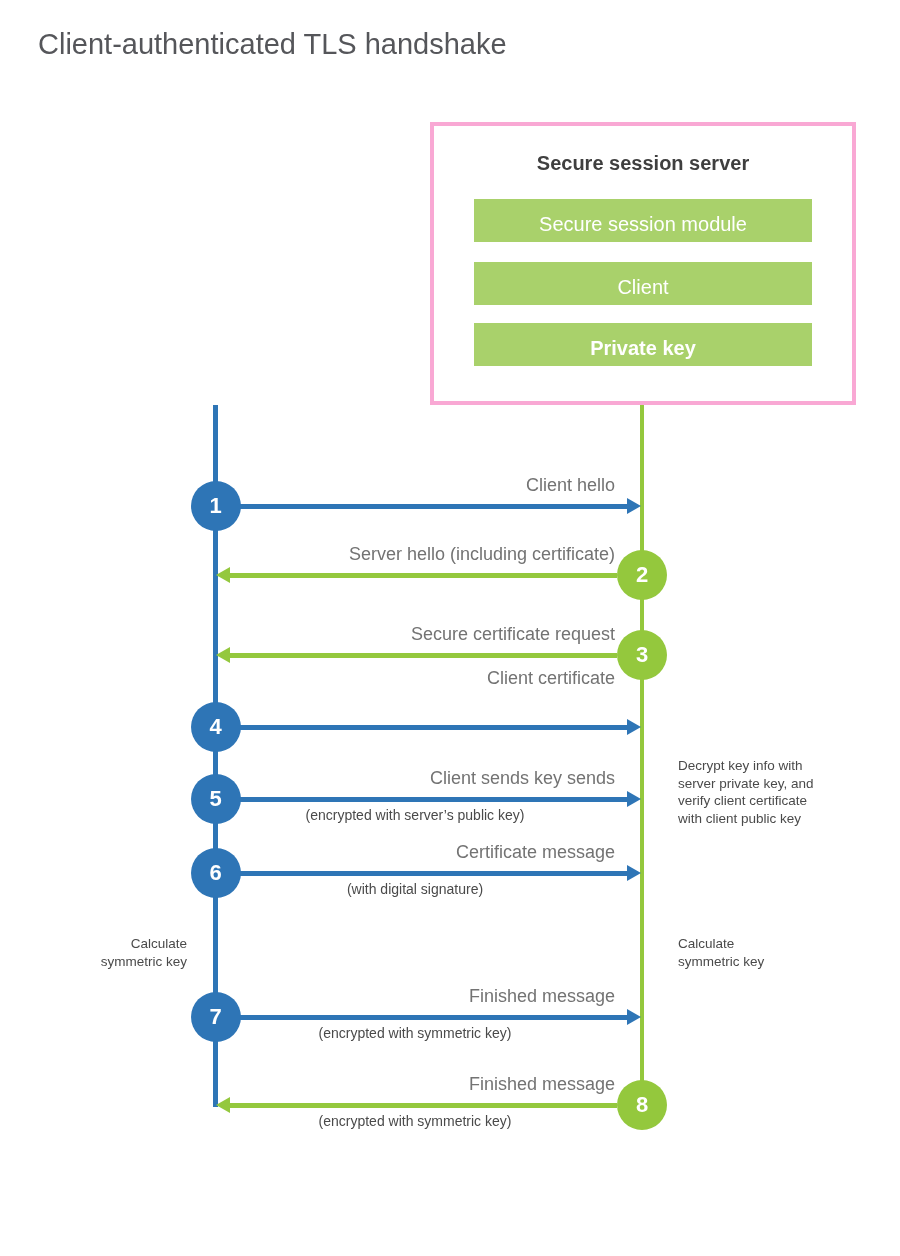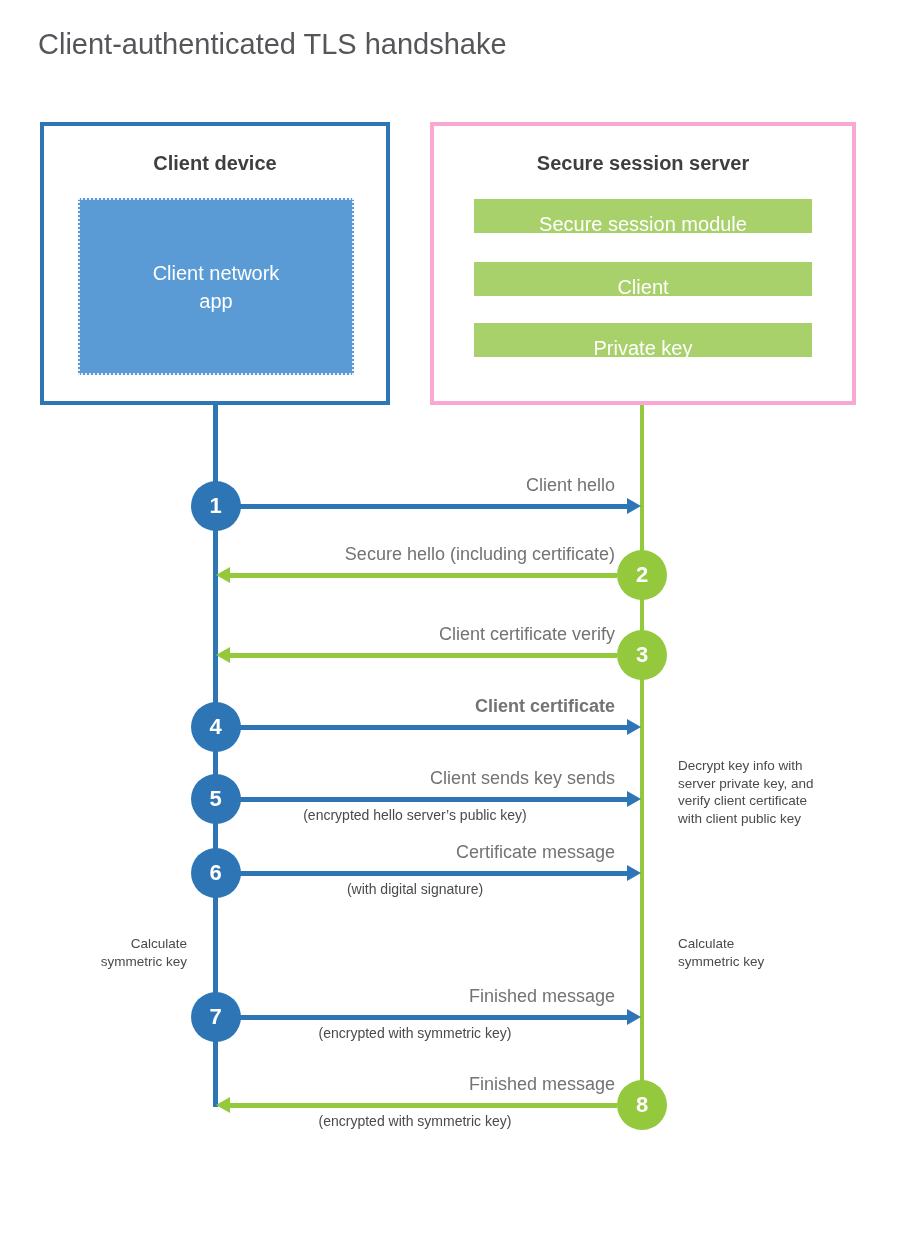--- a/index.html
+++ b/index.html
@@ -51,30 +51,30 @@
     justify-content: center;
     text-align: center;
     color: #ffffff;
     font-size: 20px;
     line-height: 28px;
     white-space: pre-line;
   }
   .server-bar {
     position: absolute;
     left: 40px;
-    width: 338px; height: 34px;
+    width: 338px; height: 43px;
     background: #a9d16b;
     color: #ffffff;
     font-size: 20px;
     text-align: center;
     line-height: 51px;
   }
   .bar-0 { top: 73px; }
   .bar-1 { top: 136px; }
-  .bar-2 { top: 197px; }
+  .bar-2 { top: 197px; font-weight: bold; }
   
   .v-line { position: absolute; top: 405px; }
   .v-line.blue  { left: 213px; width: 5px; height: 702px; background: #2e75b6; }
   .v-line.green { left: 640px; width: 4px; height: 702px; background: #94c83d; }
   
   .arrow-body { position: absolute; height: 5px; }
   .arrow-head { position: absolute; width: 0; height: 0; }
   .step-circle {
     position: absolute;
     width: 50px; height: 50px;
@@ -115,25 +115,20 @@
   .note-calc-left { left: 57px; top: 935px; width: 130px; text-align: right; }
   .note-calc-right { left: 678px; top: 935px; width: 130px; text-align: left; }
 </style>
 </head>
 <body>
 
 <div class="canvas">
 
   <div class="page-title">Client-authenticated TLS handshake</div>
 
-  <div class="actor-box client-box">
-    <div class="actor-title">Client device</div>
-    <div class="client-app">Client network
-app</div>
-  </div>
 
   <div class="actor-box server-box">
     <div class="actor-title">Secure session server</div>
     <div class="server-bar bar-0">Secure session module</div>
     <div class="server-bar bar-1">Client</div>
     <div class="server-bar bar-2">Private key</div>
   </div>
 
   <div class="v-line blue"></div>
   <div class="v-line green"></div>
@@ -143,40 +138,40 @@
       <div class="arrow-head" style="top: 498px; border-top: 8px solid transparent; border-bottom: 8px solid transparent; left: 627px; border-left: 14px solid rgb(46, 117, 182);"></div>
       <div class="step-circle" style="background: rgb(46, 117, 182); left: 190.5px; top: 481px;">
         <span>1</span>
       </div>
       <div class="msg-label" style="top: 475px;">Client hello</div>
       <div class="arrow-body" style="background: rgb(148, 200, 61); top: 572.5px; left: 230px; width: 387px;"></div>
       <div class="arrow-head" style="top: 567px; border-top: 8px solid transparent; border-bottom: 8px solid transparent; left: 216px; border-right: 14px solid rgb(148, 200, 61);"></div>
       <div class="step-circle" style="background: rgb(148, 200, 61); left: 617px; top: 550px;">
         <span>2</span>
       </div>
-      <div class="msg-label" style="top: 544px;">Secure hello (including certificate)</div>
+      <div class="msg-label" style="top: 544px;">Server hello (including certificate)</div>
       <div class="arrow-body" style="background: rgb(148, 200, 61); top: 652.5px; left: 230px; width: 387px;"></div>
       <div class="arrow-head" style="top: 647px; border-top: 8px solid transparent; border-bottom: 8px solid transparent; left: 216px; border-right: 14px solid rgb(148, 200, 61);"></div>
       <div class="step-circle" style="background: rgb(148, 200, 61); left: 617px; top: 630px;">
         <span>3</span>
       </div>
-      <div class="msg-label" style="top: 624px;">Client certificate verify</div>
+      <div class="msg-label" style="top: 624px;">Secure certificate request</div>
       <div class="arrow-body" style="background: rgb(46, 117, 182); top: 724.5px; left: 240px; width: 388px;"></div>
       <div class="arrow-head" style="top: 719px; border-top: 8px solid transparent; border-bottom: 8px solid transparent; left: 627px; border-left: 14px solid rgb(46, 117, 182);"></div>
       <div class="step-circle" style="background: rgb(46, 117, 182); left: 190.5px; top: 702px;">
         <span>4</span>
       </div>
-      <div class="msg-label" style="top: 696px; font-weight: bold;">Client certificate</div>
+      <div class="msg-label" style="top: 668px;">Client certificate</div>
       <div class="arrow-body" style="background: rgb(46, 117, 182); top: 796.5px; left: 240px; width: 388px;"></div>
       <div class="arrow-head" style="top: 791px; border-top: 8px solid transparent; border-bottom: 8px solid transparent; left: 627px; border-left: 14px solid rgb(46, 117, 182);"></div>
       <div class="step-circle" style="background: rgb(46, 117, 182); left: 190.5px; top: 774px;">
         <span>5</span>
       </div>
       <div class="msg-label" style="top: 768px;">Client sends key sends</div>
-      <div class="msg-sublabel" style="top: 807px;">(encrypted hello server’s public key)</div>
+      <div class="msg-sublabel" style="top: 807px;">(encrypted with server’s public key)</div>
       <div class="arrow-body" style="background: rgb(46, 117, 182); top: 870.5px; left: 240px; width: 388px;"></div>
       <div class="arrow-head" style="top: 865px; border-top: 8px solid transparent; border-bottom: 8px solid transparent; left: 627px; border-left: 14px solid rgb(46, 117, 182);"></div>
       <div class="step-circle" style="background: rgb(46, 117, 182); left: 190.5px; top: 848px;">
         <span>6</span>
       </div>
       <div class="msg-label" style="top: 842px;">Certificate message</div>
       <div class="msg-sublabel" style="top: 881px;">(with digital signature)</div>
       <div class="arrow-body" style="background: rgb(46, 117, 182); top: 1014.5px; left: 240px; width: 388px;"></div>
       <div class="arrow-head" style="top: 1009px; border-top: 8px solid transparent; border-bottom: 8px solid transparent; left: 627px; border-left: 14px solid rgb(46, 117, 182);"></div>
       <div class="step-circle" style="background: rgb(46, 117, 182); left: 190.5px; top: 992px;">

